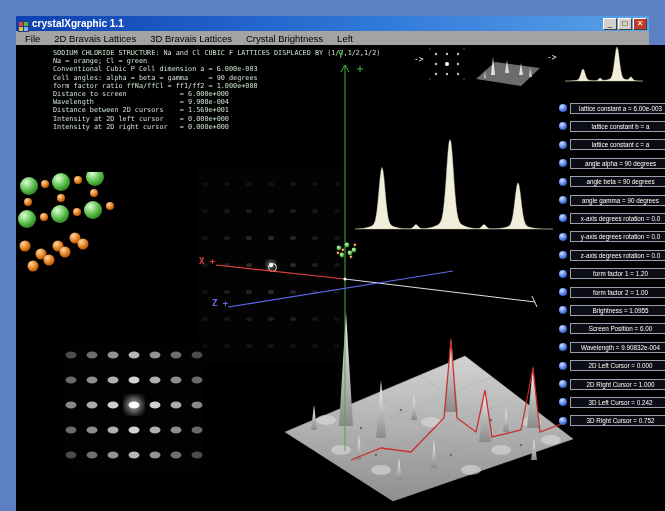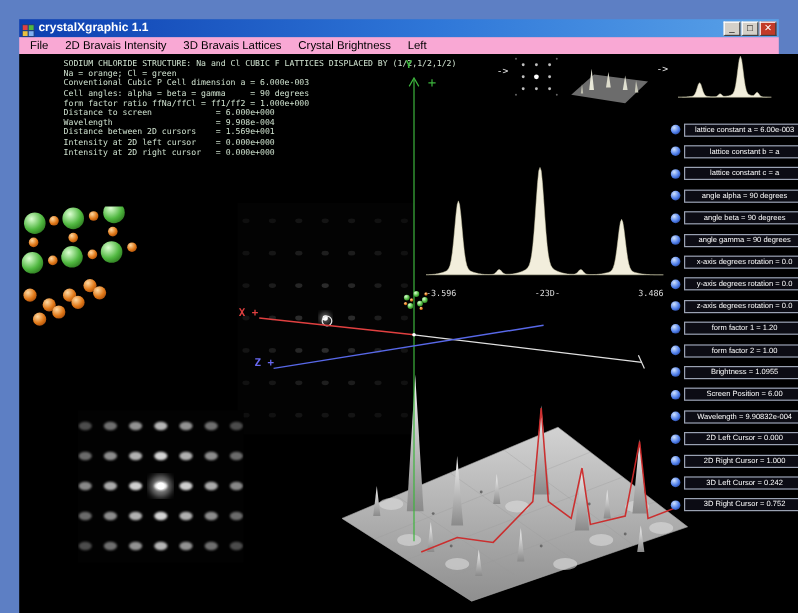--- a/index.html
+++ b/index.html
@@ -4,21 +4,21 @@
 <style>
   *{box-sizing:border-box;margin:0;padding:0}
   html,body{width:665px;height:511px;overflow:hidden;background:#9a9a9a;font-family:"Liberation Sans",sans-serif}
   .window{position:absolute;left:0;top:0;width:665px;height:511px;background:#5d7fc4;padding:16px}
   .titlebar{height:15px;background:linear-gradient(90deg,#0d3fb0,#2f77d8 55%,#5aa2e8);display:flex;align-items:center;padding:0 2px;color:#fff}
   .app-icon{width:11px;height:11px;display:inline-block}
   .title{font-size:10px;font-weight:bold;margin-left:3px;flex:1;white-space:nowrap}
   .win-buttons{display:flex;gap:1px}
   .wbtn{width:14px;height:12px;font-size:8px;line-height:9px;background:#d4d0c8;border:1px solid;border-color:#fff #404040 #404040 #fff;color:#000;text-align:center;padding:0;font-family:"Liberation Sans",sans-serif}
   .wbtn.close{background:#c23a28;color:#fff}
-  .menubar{height:14px;background:#f9a8d4;display:flex;align-items:center;font-size:9.5px;color:#000;padding-left:2px}
+  .menubar{height:14px;background:#a3a3a3;display:flex;align-items:center;font-size:9.5px;color:#000;padding-left:2px}
   .menubar span{padding:1px 7px;cursor:default}
   .canvas{position:relative;width:659px;height:469px;background:#000;overflow:hidden}
   .bottomstrip{height:6px;background:#d4d0c8}
   #info-block{position:absolute;left:37px;top:4px;font-family:"DejaVu Sans Mono",monospace;font-size:6.8px;line-height:8.2px;color:#cfe2cf;white-space:pre}
   .arrow{position:absolute;color:#e8e8e8;font-size:8px;font-family:"DejaVu Sans Mono",monospace}
   #mini-dots{position:absolute;left:412px;top:2px}
   #mini-surface{position:absolute;left:459px;top:6px}
   #mini-profile{position:absolute;left:549px;top:1px}
   #faint-panel{position:absolute;left:182px;top:124px;background:#030303}
   #ring-marker{position:absolute;left:252px;top:218px;width:9px;height:9px;border:1px solid #e8e8e8;border-radius:50%}
@@ -56,21 +56,21 @@
     <span class="title">crystalXgraphic 1.1</span>
     <span class="win-buttons">
       <button class="wbtn">_</button>
       <button class="wbtn">□</button>
       <button class="wbtn close">✕</button>
     </span>
   </div>
 
   <div class="menubar" id="menu-bar">
       <span>File</span>
-      <span>2D Bravais Intensity</span>
+      <span>2D Bravais Lattices</span>
       <span>3D Bravais Lattices</span>
       <span>Crystal Brightness</span>
       <span>Left</span>
     </div>
 
   <div class="canvas">
 
     <div id="info-block"><div>SODIUM CHLORIDE STRUCTURE: Na and Cl CUBIC F LATTICES DISPLACED BY (1/2,1/2,1/2)</div><div>Na = orange; Cl = green</div><div>Conventional Cubic P Cell dimension a = 6.000e-003</div><div>Cell angles: alpha = beta = gamma     = 90 degrees</div><div>form factor ratio ffNa/ffCl = ff1/ff2 = 1.000e+000</div><div>Distance to screen             = 6.000e+000</div><div>Wavelength                     = 9.908e-004</div><div>Distance between 2D cursors    = 1.569e+001</div><div>Intensity at 2D left cursor    = 0.000e+000</div><div>Intensity at 2D right cursor   = 0.000e+000</div></div>
 
     <span class="arrow" style="left:398px;top:10px">-&gt;</span>
@@ -213,25 +213,20 @@
           <ellipse cx="132" cy="113" rx="5.5" ry="3.5" fill="#fff" opacity="0.29" filter="url(#b1)"></ellipse>
           <circle cx="69" cy="63" r="9" fill="#fff" opacity="0.5" filter="url(#b3)"></circle>
           <circle cx="69" cy="63" r="3" fill="#fff"></circle>
         </g>
     </svg>
 
     <svg id="main-profile" width="198" height="91">
       <path id="main-profile-path" fill="#f2eedc" stroke="#d8d2b0" stroke-width="0.4" d="M0 90 L0 89.9 L1 89.9 L2 89.9 L3 89.8 L4 89.8 L5 89.7 L6 89.6 L7 89.5 L8 89.4 L9 89.2 L10 89.1 L11 88.8 L12 88.6 L13 88.3 L14 88.0 L15 87.7 L16 87.3 L17 86.8 L18 86.0 L19 84.6 L20 82.2 L21 77.9 L22 71.2 L23 61.9 L24 50.7 L25 39.7 L26 31.5 L27 28.4 L28 31.5 L29 39.7 L30 50.7 L31 61.9 L32 71.2 L33 77.9 L34 82.2 L35 84.6 L36 86.0 L37 86.8 L38 87.3 L39 87.7 L40 88.0 L41 88.3 L42 88.6 L43 88.8 L44 89.1 L45 89.2 L46 89.4 L47 89.5 L48 89.6 L49 89.7 L50 89.7 L51 89.7 L52 89.8 L53 89.7 L54 89.7 L55 89.7 L56 89.5 L57 89.1 L58 88.3 L59 87.2 L60 86.0 L61 85.6 L62 86.0 L63 87.1 L64 88.3 L65 89.0 L66 89.4 L67 89.5 L68 89.5 L69 89.5 L70 89.5 L71 89.4 L72 89.3 L73 89.1 L74 89.0 L75 88.8 L76 88.5 L77 88.3 L78 87.9 L79 87.6 L80 87.2 L81 86.8 L82 86.3 L83 85.7 L84 85.0 L85 83.8 L86 82.0 L87 78.8 L88 73.7 L89 65.8 L90 54.9 L91 41.4 L92 26.6 L93 13.0 L94 3.3 L95 0.5 L96 3.3 L97 13.0 L98 26.6 L99 41.4 L100 54.9 L101 65.8 L102 73.7 L103 78.8 L104 82.0 L105 83.8 L106 85.0 L107 85.7 L108 86.3 L109 86.8 L110 87.2 L111 87.6 L112 87.9 L113 88.3 L114 88.5 L115 88.8 L116 89.0 L117 89.1 L118 89.3 L119 89.4 L120 89.5 L121 89.5 L122 89.5 L123 89.5 L124 89.4 L125 89.0 L126 88.3 L127 87.1 L128 86.0 L129 85.6 L130 86.0 L131 87.2 L132 88.3 L133 89.1 L134 89.5 L135 89.7 L136 89.7 L137 89.8 L138 89.8 L139 89.8 L140 89.8 L141 89.7 L142 89.7 L143 89.6 L144 89.5 L145 89.4 L146 89.3 L147 89.1 L148 88.9 L149 88.7 L150 88.5 L151 88.3 L152 88.0 L153 87.6 L154 87.0 L155 86.0 L156 84.1 L157 81.0 L158 75.9 L159 68.9 L160 60.6 L161 52.3 L162 46.1 L163 43.8 L164 46.1 L165 52.3 L166 60.6 L167 68.9 L168 75.9 L169 81.0 L170 84.1 L171 86.0 L172 87.0 L173 87.6 L174 88.0 L175 88.3 L176 88.5 L177 88.7 L178 89.0 L179 89.1 L180 89.3 L181 89.4 L182 89.5 L183 89.6 L184 89.7 L185 89.8 L186 89.8 L187 89.9 L188 89.9 L189 89.9 L190 90.0 L191 90.0 L192 90.0 L193 90.0 L194 90.0 L195 90.0 L196 90.0 L197 90.0 L198 90.0 L198 90 Z"></path>
     </svg>
 
-    <div class="profile-labels" id="plabels-2">
-      <span>-3.596</span>
-      <span>-23D-</span>
-      <span>3.486</span>
-    </div>
 
     <svg id="surface3d" width="300" height="205">
       <defs>
         <linearGradient id="gBase" x1="0" y1="0" x2="0" y2="1">
           <stop offset="0" stop-color="#d2d2d2"></stop>
             <stop offset="1" stop-color="#8f8f8f"></stop>
         </linearGradient>
         <linearGradient id="gSpike" x1="0" y1="0" x2="0" y2="1">
           <stop offset="0" stop-color="#f4f4f4"></stop>
             <stop offset="1" stop-color="#8a8a8a"></stop>

